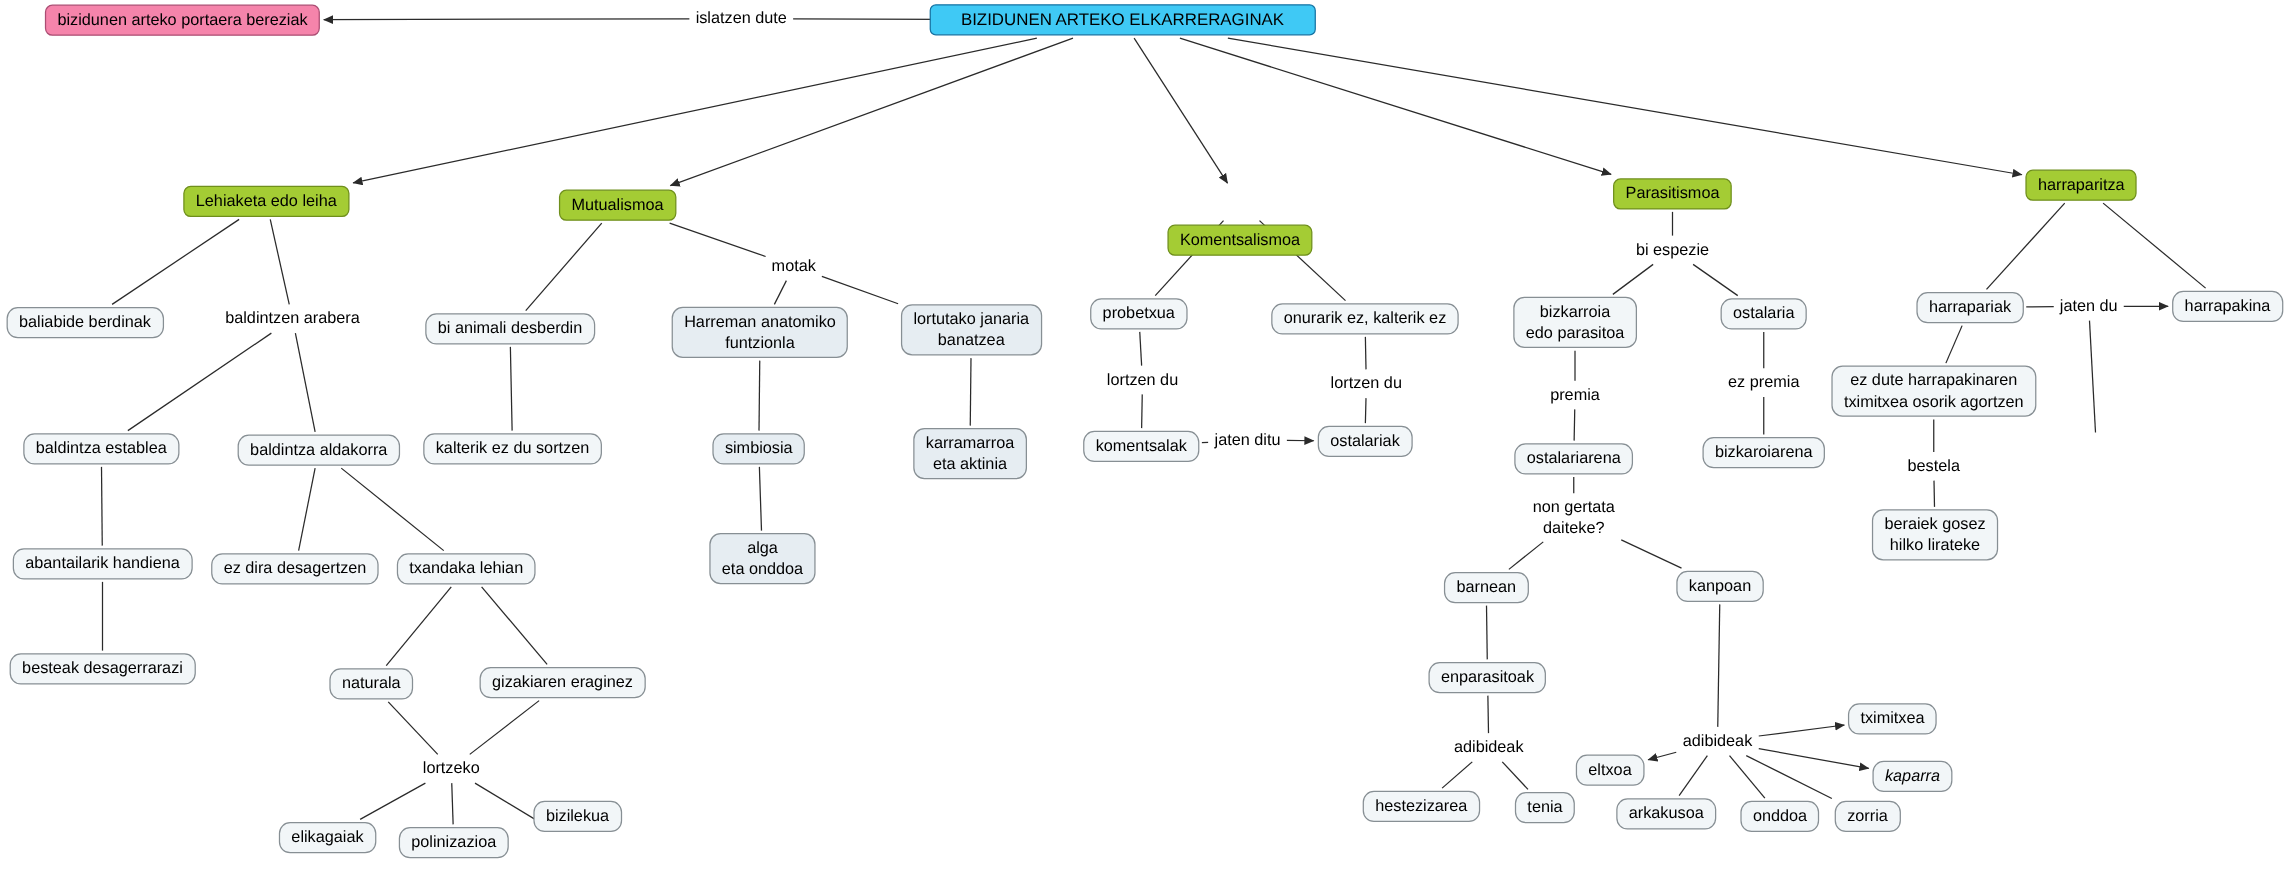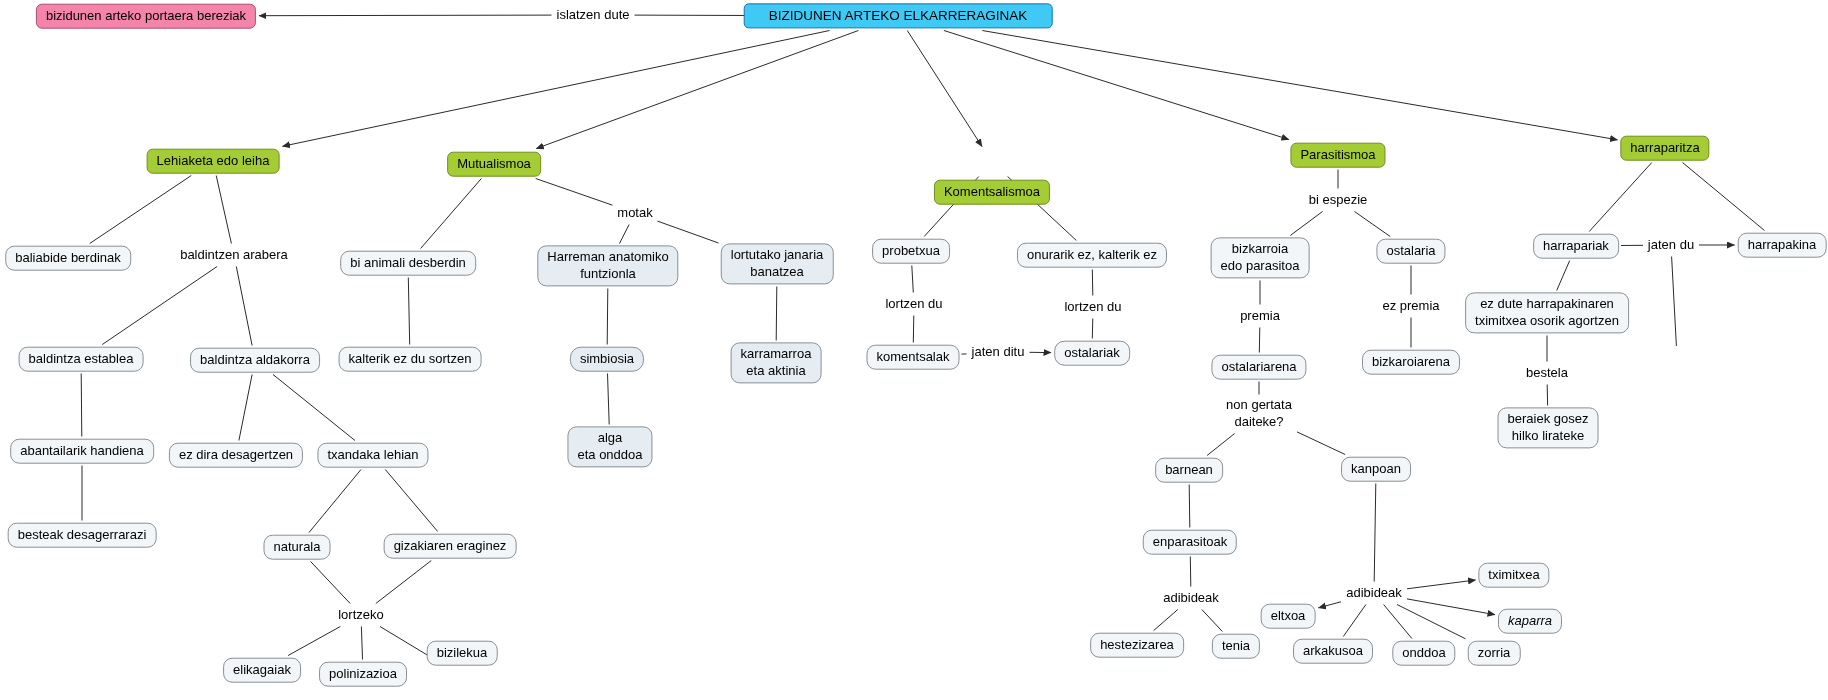--- a/index.html
+++ b/index.html
@@ -166,32 +166,32 @@
     <div class="node concept" style="left: 262px; top: 670px;">elikagaiak</div>
     <div class="node concept" style="left: 363px; top: 674px;">polinizazioa</div>
     <div class="node concept" style="left: 462px; top: 653px;">bizilekua</div>
     <div class="node text" style="left: 635px; top: 213px;">motak</div>
     <div class="node concept" style="left: 408px; top: 263px;">bi animali desberdin</div>
     <div class="node concept tint" style="left: 608px; top: 266px;">Harreman anatomiko
 funtzionla</div>
     <div class="node concept tint" style="left: 777px; top: 264px;">lortutako janaria
 banatzea</div>
     <div class="node concept" style="left: 410px; top: 359px;">kalterik ez du sortzen</div>
-    <div class="node concept tint" style="left: 607px; top: 359px; border-radius: 11px;">simbiosia</div>
+    <div class="node concept tint" style="left: 607px; top: 359px;">simbiosia</div>
     <div class="node concept tint" style="left: 776px; top: 363px;">karramarroa
 eta aktinia</div>
     <div class="node concept tint" style="left: 610px; top: 447px;">alga
 eta onddoa</div>
     <div class="node concept" style="left: 911px; top: 251px;">probetxua</div>
     <div class="node concept" style="left: 1092px; top: 255px;">onurarik ez, kalterik ez</div>
     <div class="node text" style="left: 914px; top: 304px;">lortzen du</div>
     <div class="node text" style="left: 1093px; top: 307px;">lortzen du</div>
     <div class="node concept" style="left: 913px; top: 357px;">komentsalak</div>
     <div class="node text" style="left: 998px; top: 352px;">jaten ditu</div>
-    <div class="node concept" style="left: 1092px; top: 353px; border-radius: 10px;">ostalariak</div>
+    <div class="node concept" style="left: 1092px; top: 353px;">ostalariak</div>
     <div class="node text" style="left: 1338px; top: 200px;">bi espezie</div>
     <div class="node concept" style="left: 1260px; top: 258px;">bizkarroia
 edo parasitoa</div>
     <div class="node concept" style="left: 1411px; top: 251px;">ostalaria</div>
     <div class="node text" style="left: 1260px; top: 316px;">premia</div>
     <div class="node text" style="left: 1411px; top: 306px;">ez premia</div>
     <div class="node concept" style="left: 1259px; top: 367px;">ostalariarena</div>
     <div class="node concept" style="left: 1411px; top: 362px;">bizkaroiarena</div>
     <div class="node text" style="left: 1259px; top: 414px;">non gertata
 daiteke?</div>

